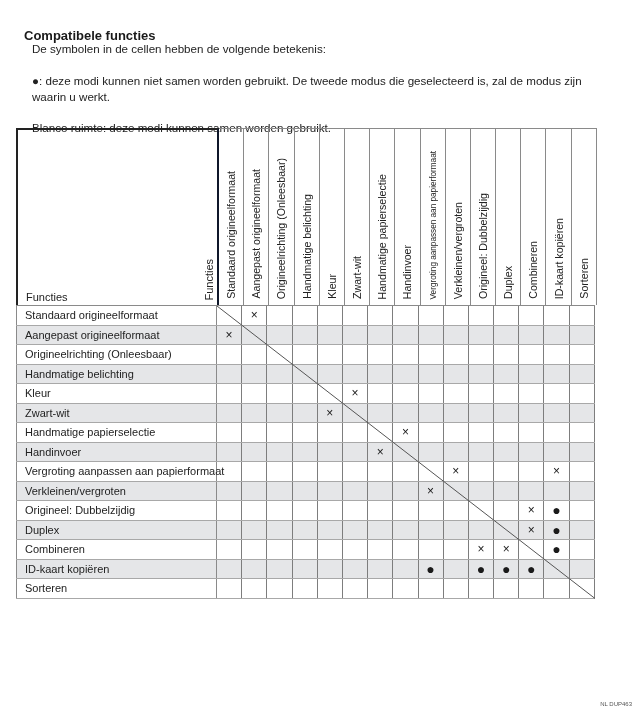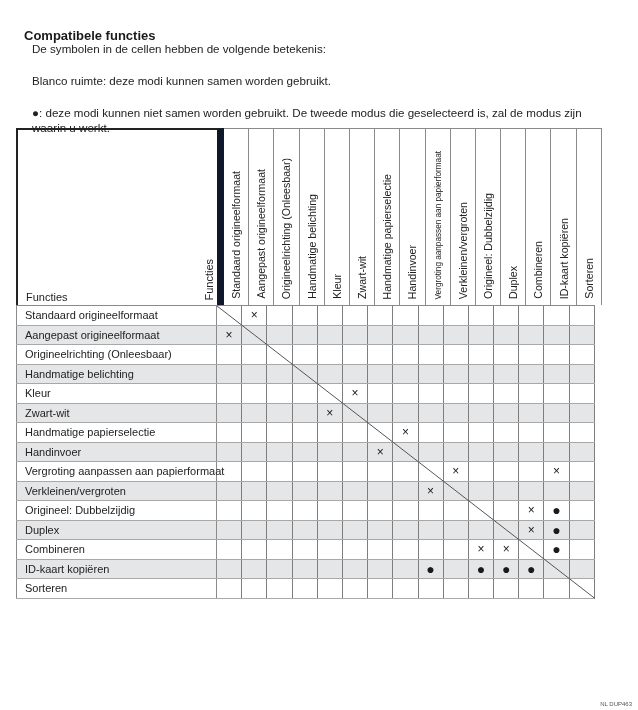--- a/index.html
+++ b/index.html
@@ -46,21 +46,21 @@
       position: relative;
       height: 177px;
       display: flex;
       border-bottom: 1px solid #8a8a8a;
     }
     .corner {
       width: 199px;
       height: 175px;
       border-top: 2px solid #222;
       border-left: 2px solid #222;
-      border-right: 7px solid #0f172a;
+      border-right: 2px solid #0f172a;
       position: relative;
       box-sizing: content-box;
       flex: none;
     }
     .corner .lbl-row {
       position: absolute;
       left: 8px;
       bottom: 2px;
       font-size: 11px;
       color: #222;
@@ -141,22 +141,22 @@
       color: #555;
     }
   </style>
 </head>
 <body>
 
 <h1 class="title">Compatibele functies</h1>
 
 <div class="intro">
   <p>De symbolen in de cellen hebben de volgende betekenis:</p>
+  <p>●: deze modi kunnen niet samen worden gebruikt. De tweede modus die geselecteerd is, zal de modus zijn waarin u werkt.</p>
   <p>Blanco ruimte: deze modi kunnen samen worden gebruikt.</p>
-  <p>●: deze modi kunnen niet samen worden gebruikt. De tweede modus die geselecteerd is, zal de modus zijn waarin u werkt.</p>
 </div>
 
 <div class="matrix">
   <div class="hdr" id="hdr">
     <div class="corner">
       <span class="lbl-row">Functies</span>
       <span class="lbl-col">Functies</span>
     </div>
   <div class="colhead">
         <span>Standaard origineelformaat</span>

